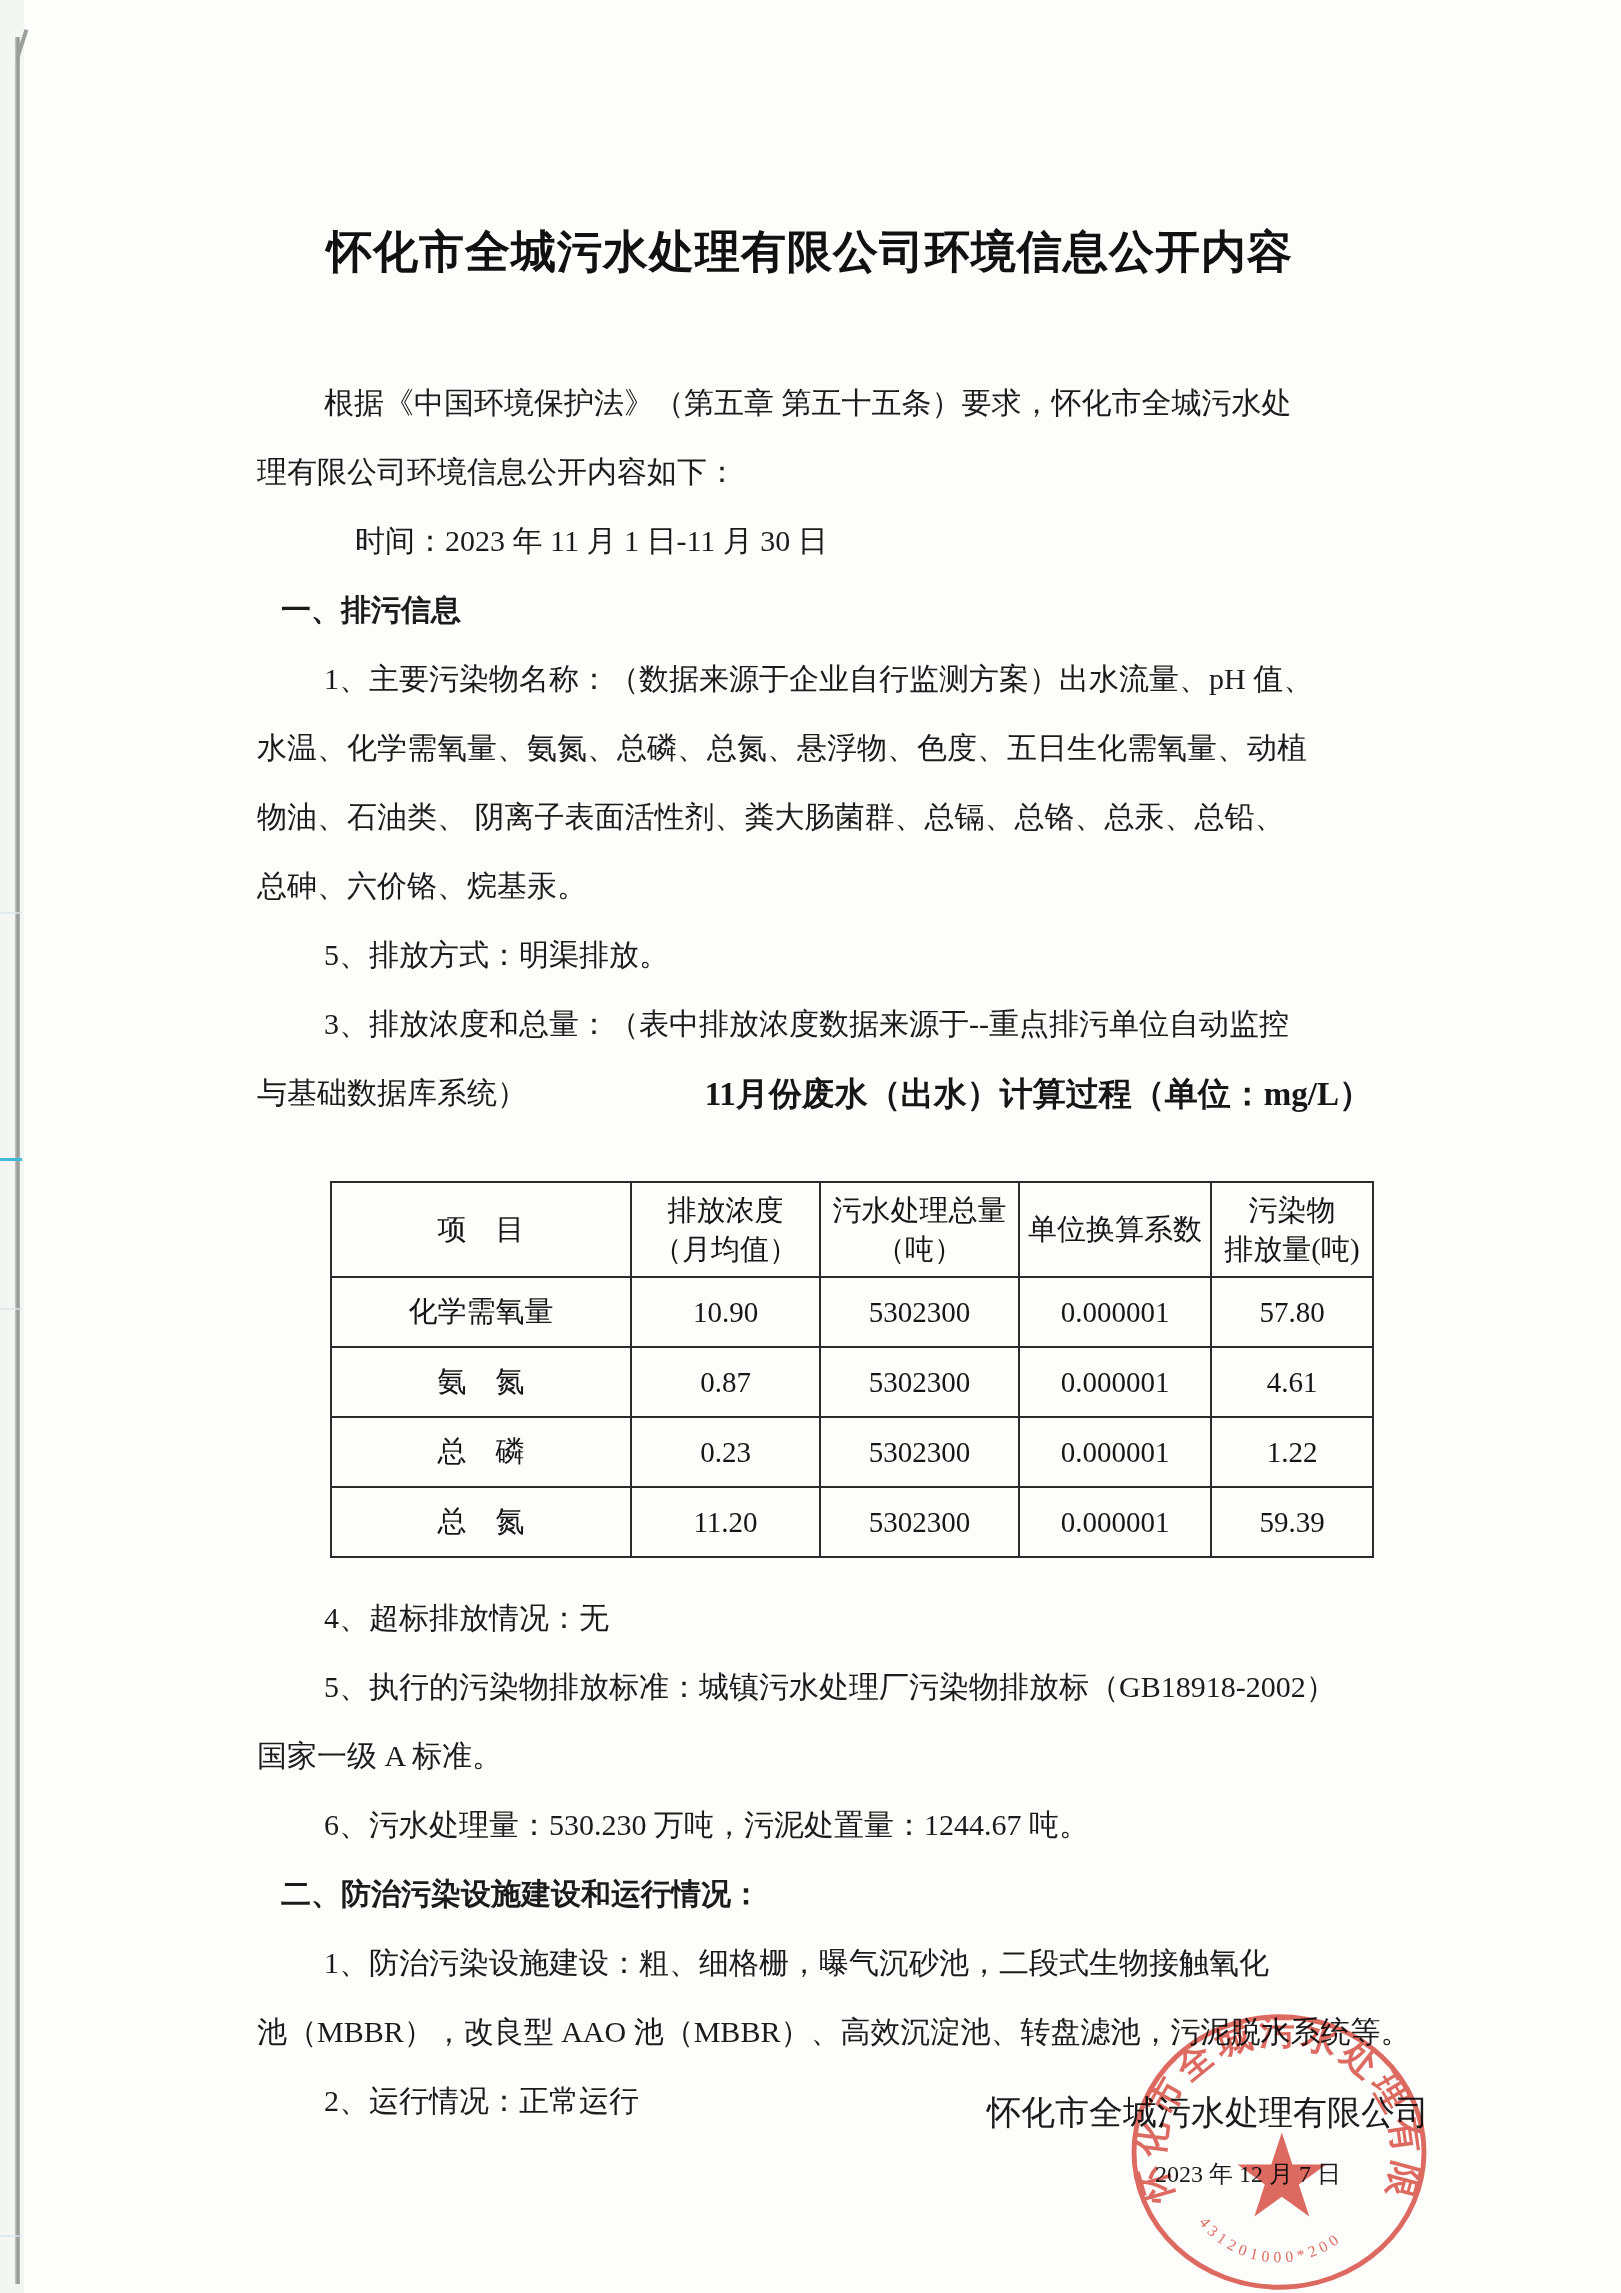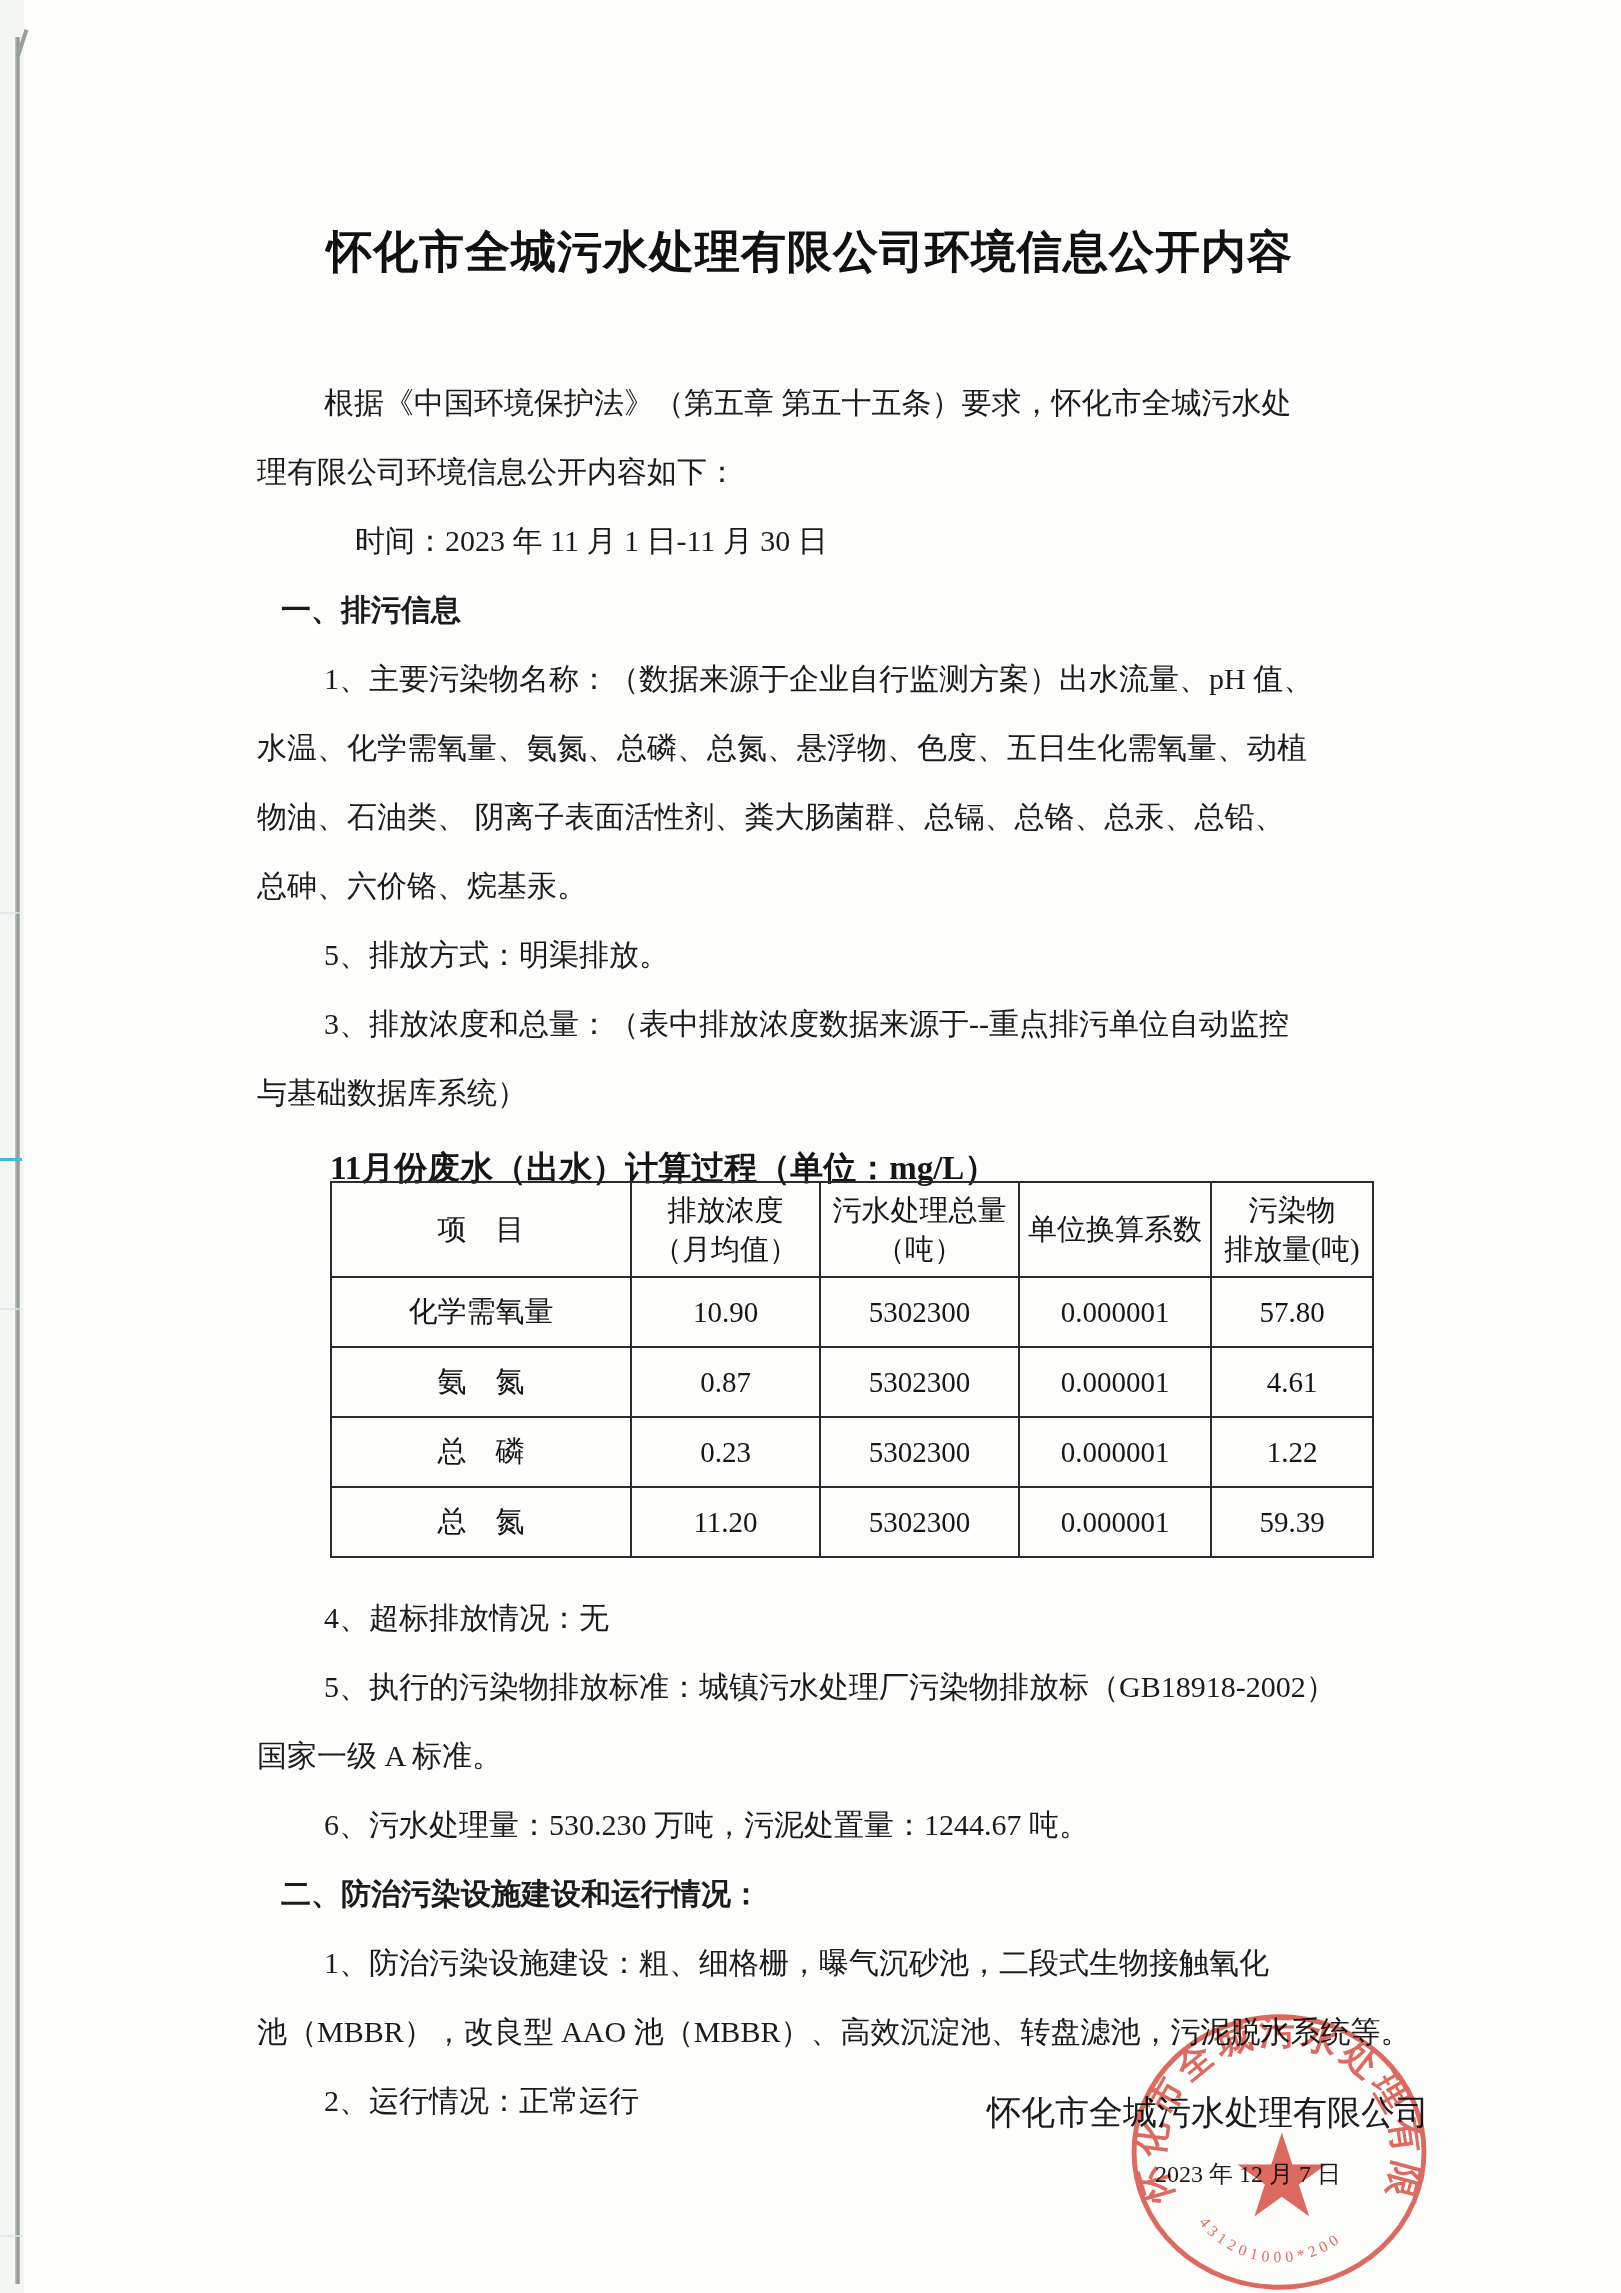--- a/index.html
+++ b/index.html
@@ -21,21 +21,21 @@
   .doc-title { position:absolute; top:222px; left:78px; width:1464px; text-align:center;
                font-size:45px; font-weight:bold; letter-spacing:1px; color:#111; }
   .textblock { position:absolute; left:257px; width:1196px; }
   .tb1 { top:368px; }
   .tb2 { top:1583px; }
   .line { height:69px; line-height:69px; font-size:30px; white-space:nowrap; }
   .ind2 { padding-left:67px; }
   .ind3 { padding-left:98px; }
   .bold { font-weight:bold;margin-left:24px; }
   
-  .table-title { position:absolute; top:1146px; left:330px; width:1042px; text-align:left;
+  .table-title { position:absolute; top:1072px; left:330px; width:1042px; text-align:right;
                  font-size:33px; font-weight:bold; color:#161616; }
   table.datatable { position:absolute; top:1181px; left:330px; width:1042px;
                     border-collapse:collapse; table-layout:fixed; }
   .datatable th, .datatable td {
     border:2px solid #2b2b2b; text-align:center; vertical-align:middle;
     font-size:29px; color:#161616; font-weight:normal; padding:0;
   }
   .datatable thead th { height:93px; white-space:pre-line; line-height:39px; }
   .datatable tbody td { height:68px; }
   

